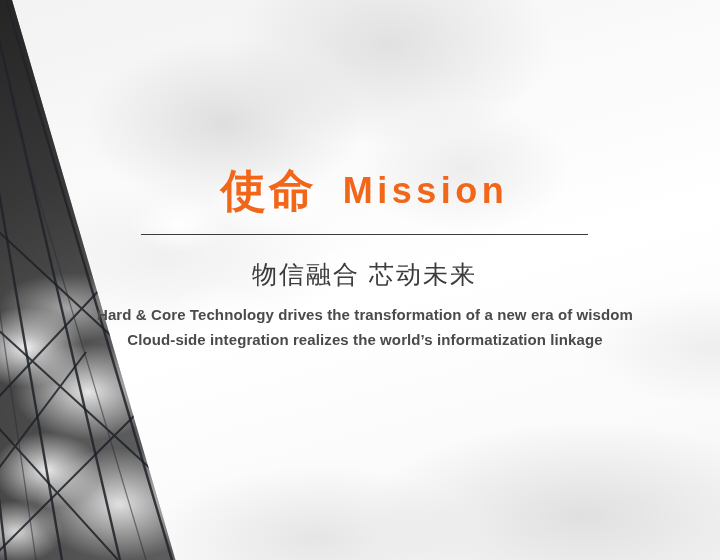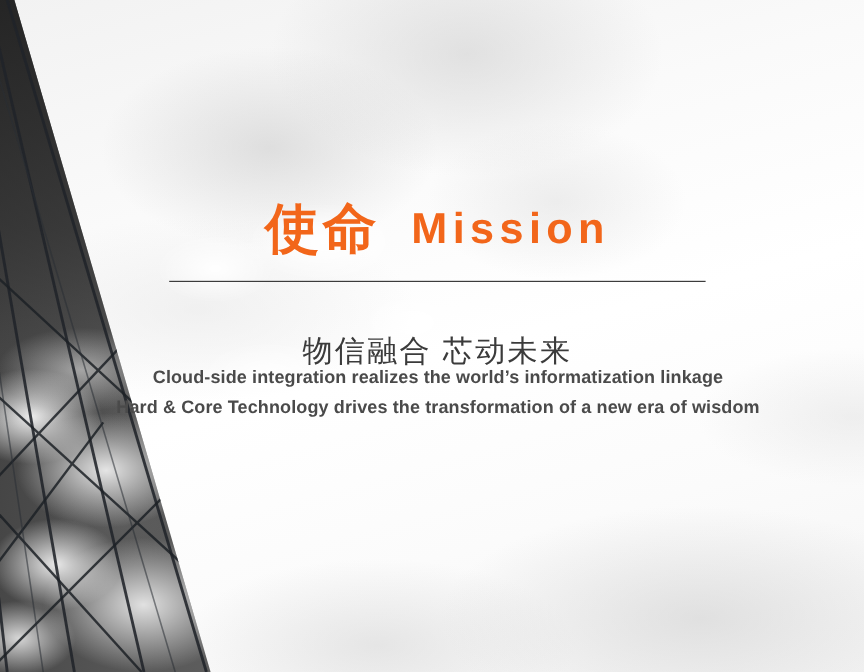--- a/index.html
+++ b/index.html
@@ -132,21 +132,20 @@
     position: absolute;
     left: 141px;
     top: 258px;
     width: 447px;
     text-align: center;
     white-space: nowrap;
     font-size: 25px;
     font-weight: 400;
     letter-spacing: 2px;
     color: #3b3b3b;
-    margin-top: 18px;
   }
 
   .subtitle-en {
     position: absolute;
     left: 60px;
     top: 302px;
     width: 610px;
     text-align: center;
     color: #4a4a4a;
     font-size: 15px;
@@ -199,18 +198,18 @@
 
     <div class="headline">
       <span class="cn">使命</span><span class="gap"></span><span class="en">Mission</span>
     </div>
 
     <div class="divider"></div>
 
     <div class="subtitle-cn">物信融合 芯动未来</div>
 
     <div class="subtitle-en">
+      <div>Hard &amp; Core Technology drives the transformation of a new era of wisdom</div>
       <div>Cloud-side integration realizes the world’s informatization linkage</div>
-      <div>Hard &amp; Core Technology drives the transformation of a new era of wisdom</div>
     </div>
 
   </div>
 </div>
 
 </body></html>

